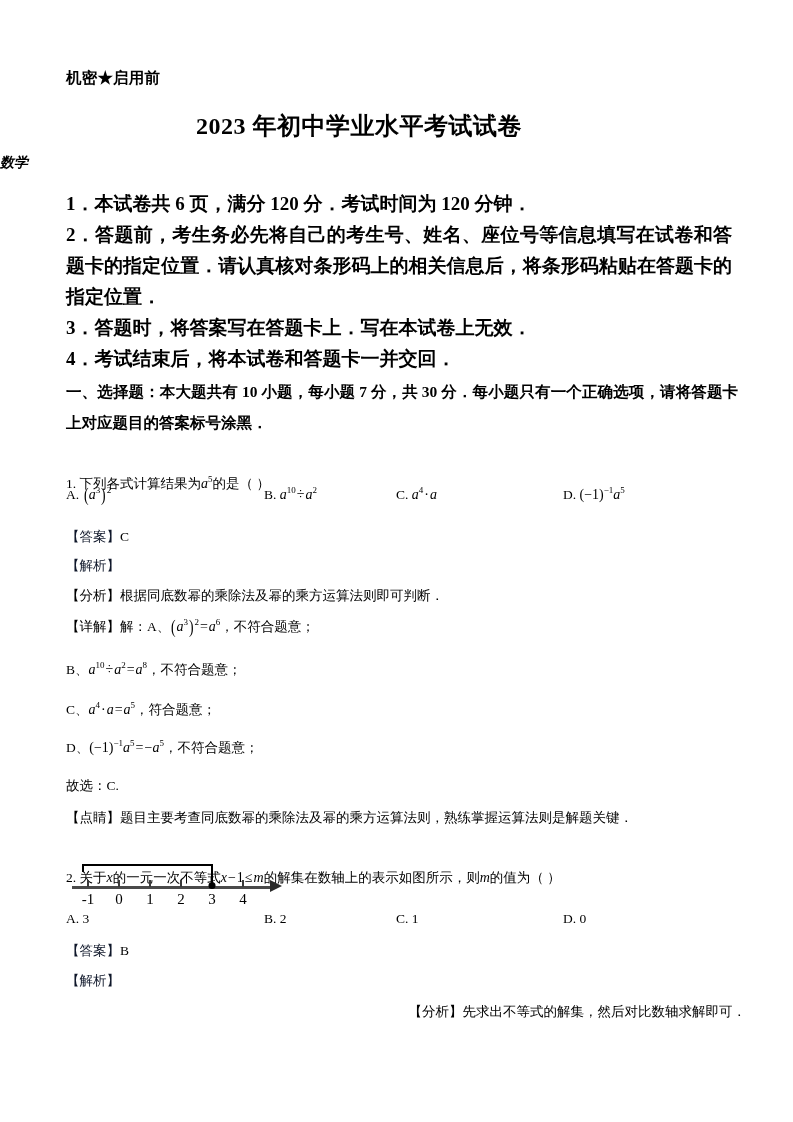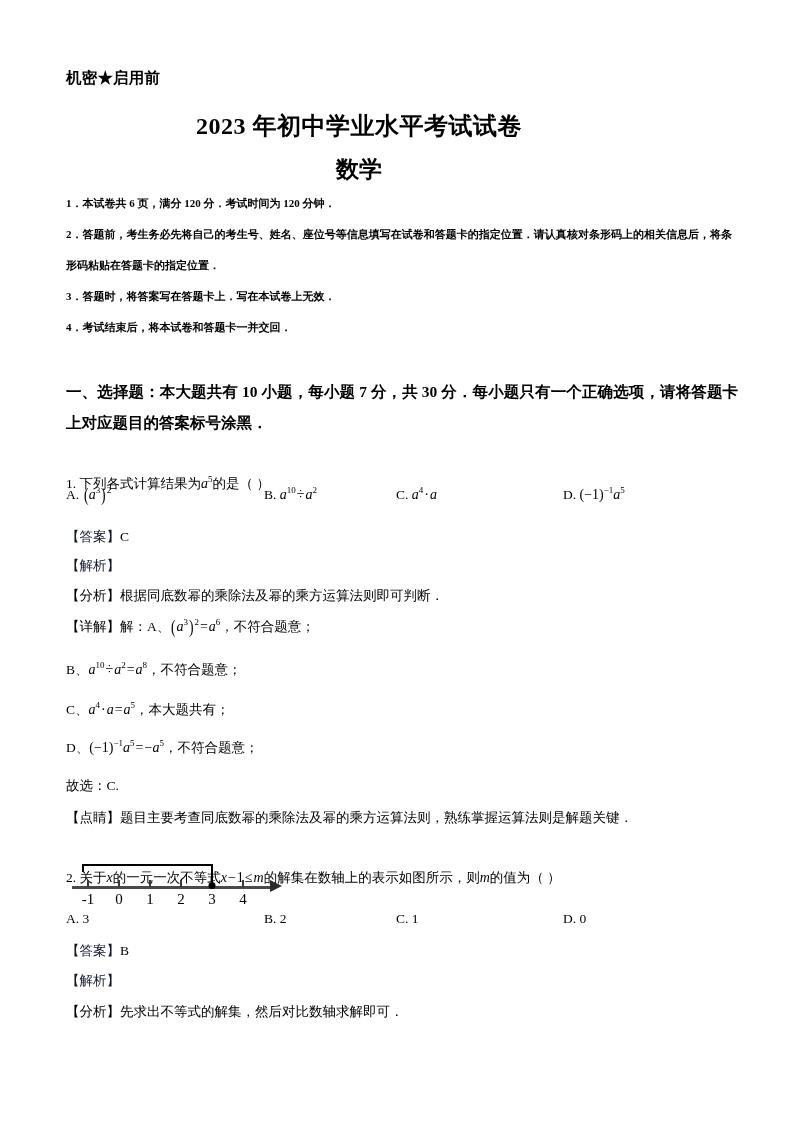--- a/index.html
+++ b/index.html
@@ -37,37 +37,37 @@
     top: 110px;
     text-align: center;
     font-size: 24px;
     font-weight: bold;
     letter-spacing: 0.5px;
   }
   .title-sub {
     position: absolute;
     left: 0; right: 0;
     top: 154px;
-    text-align: center;
-    font-size: 23px;
-    font-weight: bold;
+    font-size: 14px;
+    font-weight: bold;
+    font-style: italic;
   }
   .notice-wrap {
     position: absolute;
     left: 66px;
     top: 188px;
     width: 666px;
   }
   .notice-head {
     font-size: 15.5px;
     font-weight: bold;
     line-height: 31px;
   }
   .notice-item {
-    font-size: 11px;
+    font-size: 19px;
     font-weight: bold;
     line-height: 31px;
     text-align: justify;
   }
   .section-head {
     position: absolute;
     left: 66px;
     top: 376px;
     width: 672px;
     font-size: 15.5px;
@@ -262,21 +262,21 @@
 
   <div class="sol-line" style="top:617px;">
     <span>【详解】</span><span>解：</span><span>A、</span><span class="mi"><span class="paren">(</span>a<sup class="ex">3</sup><span class="paren">)</span><sup class="ex">2</sup><span class="op">=</span>a<sup class="ex">6</sup></span><span>，不符合题意；</span>
   </div>
 
   <div class="sol-line" style="top:660px;">
     <span>B、</span><span class="mi">a<sup class="ex">10</sup><span class="op">÷</span>a<sup class="ex">2</sup><span class="op">=</span>a<sup class="ex">8</sup></span><span>，不符合题意；</span>
   </div>
 
   <div class="sol-line" style="top:700px;">
-    <span>C、</span><span class="mi">a<sup class="ex">4</sup><span class="op">·</span>a<span class="op">=</span>a<sup class="ex">5</sup></span><span>，本大题共有；</span>
+    <span>C、</span><span class="mi">a<sup class="ex">4</sup><span class="op">·</span>a<span class="op">=</span>a<sup class="ex">5</sup></span><span>，符合题意；</span>
   </div>
 
   <div class="sol-line" style="top:738px;">
     <span>D、</span><span class="mn">(−1)<sup class="ex">−1</sup><span class="mi">a<sup class="ex">5</sup></span><span class="op">=</span>−<span class="mi">a<sup class="ex">5</sup></span></span><span>，不符合题意；</span>
   </div>
 
   <div class="sol-line" style="top:776px;">
     <span>故选：</span><span>C.</span>
   </div>
 
@@ -333,17 +333,17 @@
   </div>
 
   <div class="sol-line" style="top:941px;">
     <span class="tag-blue">【答案】</span><span>B</span>
   </div>
 
   <div class="sol-line" style="top:971px;">
     <span class="tag-blue">【解析】</span>
   </div>
 
-  <div class="sol-line" style="top:1002px;">
+  <div class="sol-line" style="top:1002px;text-align:right;">
     <span>【分析】</span><span>先求出不等式的解集，然后对比数轴求解即可．</span>
   </div>
 
 </div>
 
 </body></html>

